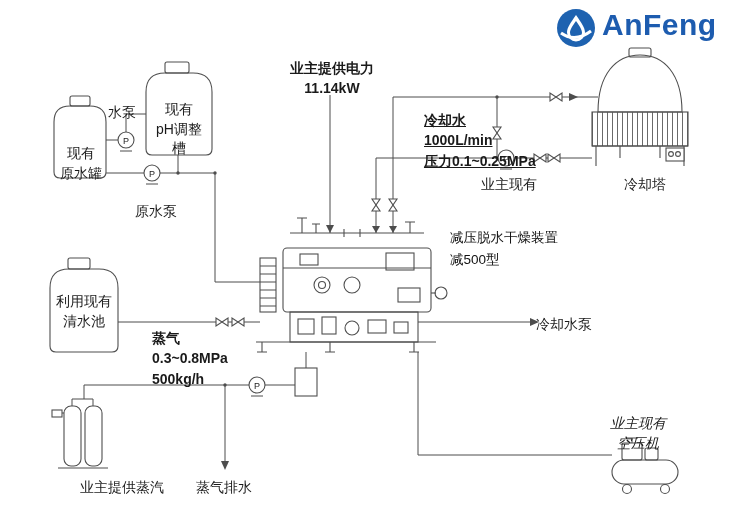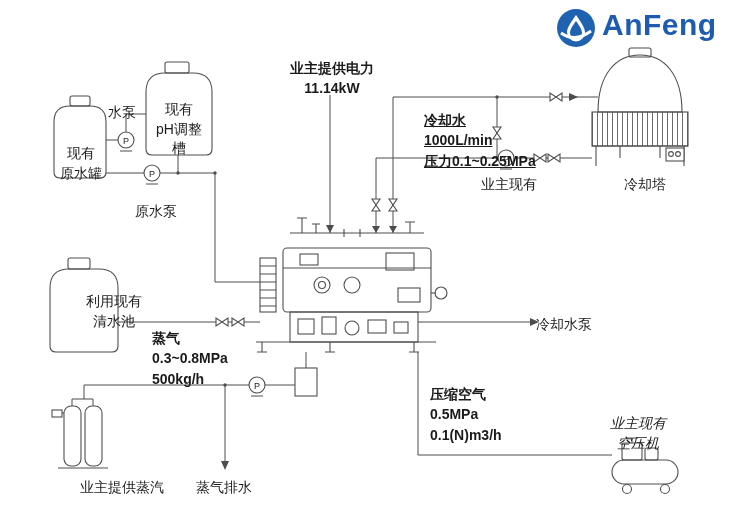--- a/index.html
+++ b/index.html
@@ -192,27 +192,26 @@
 pH调整槽</div>
   <div class="lbl" style="left:108px; top:103px;">水泵</div>
   <div class="lbl" style="left:135px; top:202px;">原水泵</div>
   <div class="lbl bold center" style="left:288px; top:58px; width:88px;">业主提供电力
 11.14kW</div>
   <div class="lbl bold" style="left:424px; top:110px;text-decoration:underline;">冷却水
 1000L/min
 压力0.1~0.25MPa</div>
   <div class="lbl" style="left:481px; top:175px;">业主现有</div>
   <div class="lbl" style="left:624px; top:175px;">冷却塔</div>
-  <div class="lbl center" style="left:55px; top:292px; width:58px;margin-left:30px;">利用现有
+  <div class="lbl main-label" style="left:450px; top:227px;">减压脱水干燥装置
+减500型</div>
+  <div class="lbl center" style="left:55px; top:292px; width:58px;">利用现有
 清水池</div>
   <div class="lbl bold" style="left:152px; top:328px;">蒸气
 0.3~0.8MPa
 500kg/h</div>
   <div class="lbl" style="left:44px; top:478px;margin-left:36px;">业主提供蒸汽</div>
   <div class="lbl" style="left:196px; top:478px;">蒸气排水</div>
   <div class="lbl" style="left:536px; top:315px;">冷却水泵</div>
-  <div class="lbl bold" style="left:430px; top:384px;">压缩空气
-0.5MPa
-0.1(N)m3/h</div>
   <div class="lbl center" style="left:608px; top:414px; width:60px;font-style:italic;">业主现有
 空压机</div>
 
 </div>
 
 </body></html>

